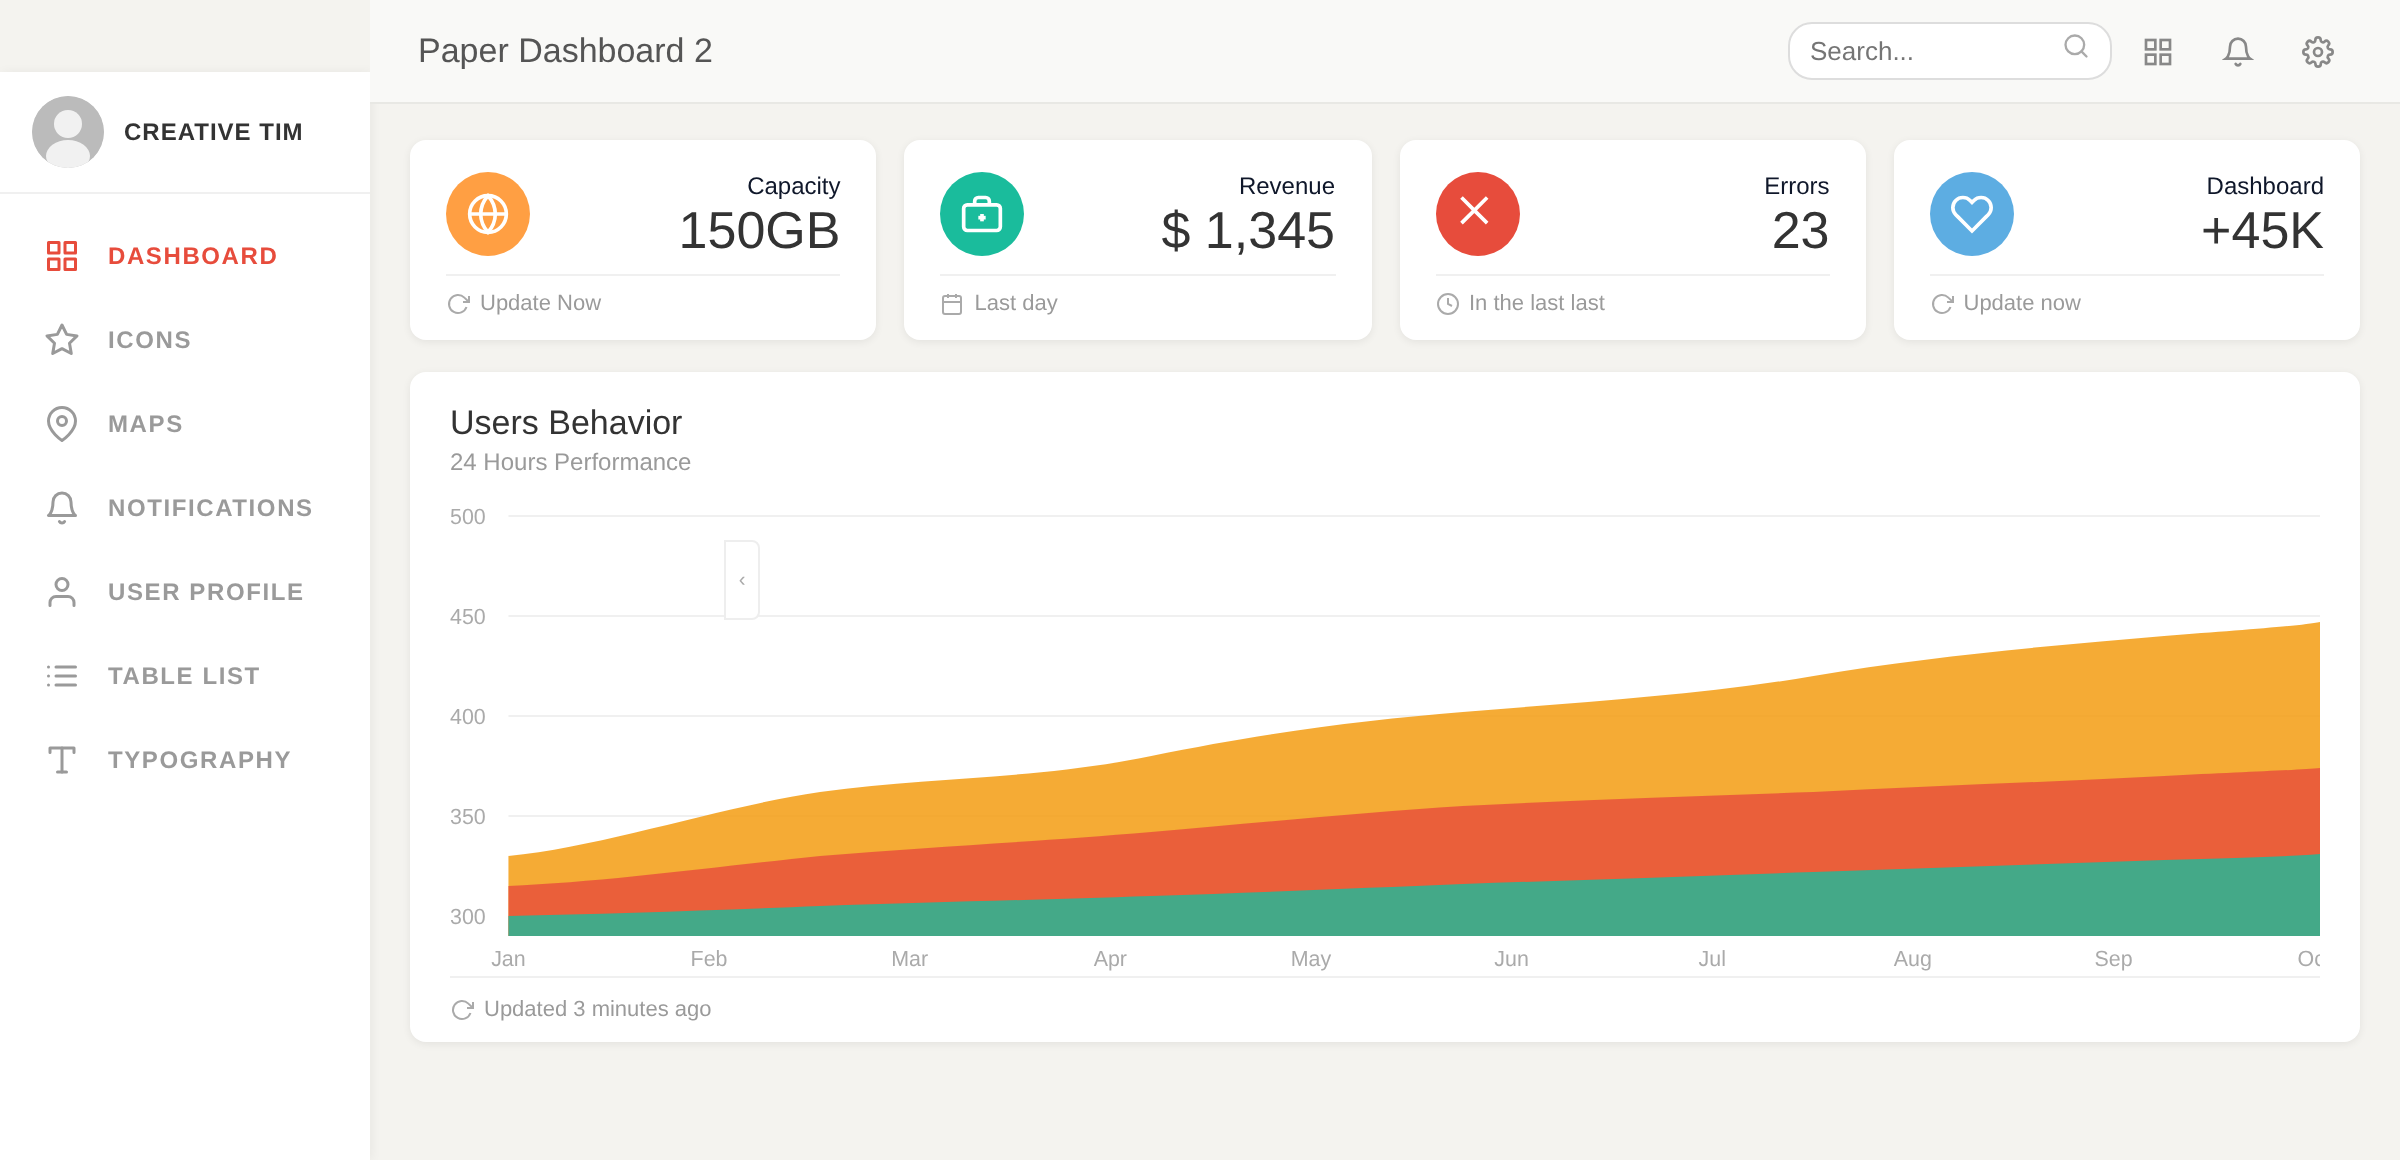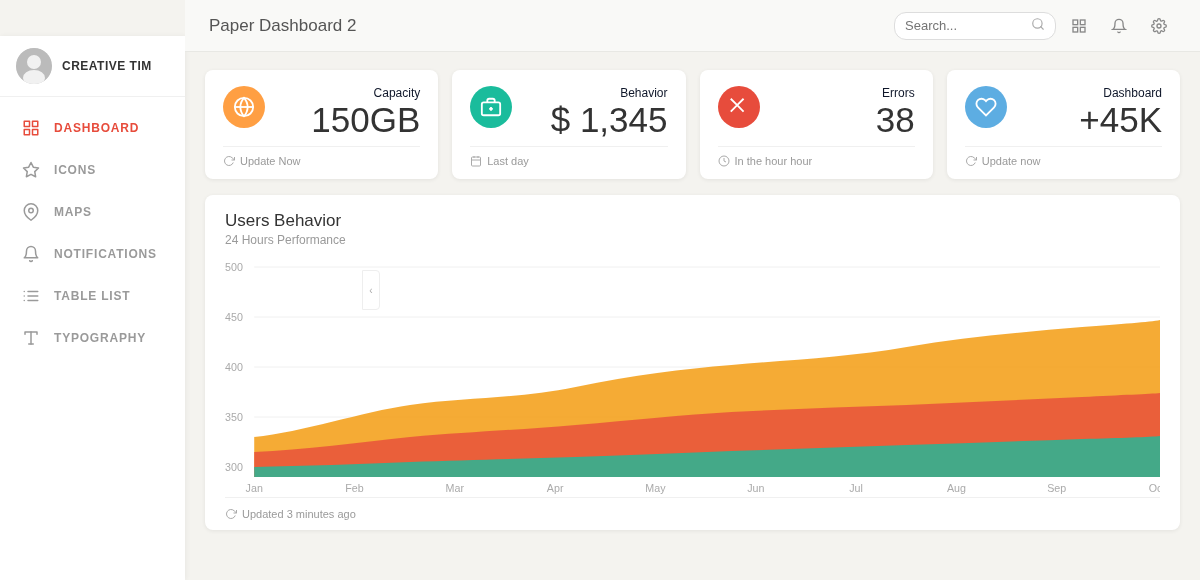--- a/index.html
+++ b/index.html
@@ -153,21 +153,21 @@
       justify-content: space-between;
       align-items: flex-start;
       margin-bottom: 6px;
     }
     .stat-card-label {
       font-size: 12px;
       color: #0f172a;
       text-align: right;
     }
     .stat-card-value {
-      font-size: 35px;
+      font-size: 26px;
       font-weight: 300;
       color: #333;
       text-align: right;
     }
     .stat-card-footer {
       border-top: 1px solid #f0f0f0;
       padding-top: 8px;
       font-size: 11px;
       color: #9a9a9a;
       display: flex;
@@ -269,20 +269,29 @@
     <div class="sidebar-item">
       <span class="nav-icon">
         <svg width="18" height="18" viewBox="0 0 24 24" fill="none" stroke="#9a9a9a" stroke-width="2" stroke-linecap="round" stroke-linejoin="round">
           <path d="M18 8A6 6 0 0 0 6 8c0 7-3 9-3 9h18s-3-2-3-9"></path>
             <path d="M13.73 21a2 2 0 0 1-3.46 0"></path>
         </svg>
       </span>
       <span>NOTIFICATIONS</span>
     </div>
 
+    <div class="sidebar-item">
+      <span class="nav-icon">
+        <svg width="18" height="18" viewBox="0 0 24 24" fill="none" stroke="#9a9a9a" stroke-width="2" stroke-linecap="round" stroke-linejoin="round">
+          <path d="M20 21v-2a4 4 0 0 0-4-4H8a4 4 0 0 0-4 4v2"></path>
+            <circle cx="12" cy="7" r="4"></circle>
+        </svg>
+      </span>
+      <span>USER PROFILE</span>
+    </div>
 
     <div class="sidebar-item">
       <span class="nav-icon">
         <svg width="18" height="18" viewBox="0 0 24 24" fill="none" stroke="#9a9a9a" stroke-width="2" stroke-linecap="round" stroke-linejoin="round">
           <line x1="8" y1="6" x2="21" y2="6"></line>
             <line x1="8" y1="12" x2="21" y2="12"></line>
             <line x1="8" y1="18" x2="21" y2="18"></line>
           <line x1="3" y1="6" x2="3.01" y2="6"></line>
             <line x1="3" y1="12" x2="3.01" y2="12"></line>
             <line x1="3" y1="18" x2="3.01" y2="18"></line>
@@ -376,21 +385,21 @@
         <div class="stat-card-top">
           <div class="stat-icon green">
             <svg width="22" height="22" viewBox="0 0 24 24" fill="none" stroke="#fff" stroke-width="2">
               <rect x="2" y="7" width="20" height="14" rx="2"></rect>
                 <path d="M16 7V5a2 2 0 0 0-2-2h-4a2 2 0 0 0-2 2v2"></path>
               <line x1="12" y1="12" x2="12" y2="16"></line>
                 <line x1="10" y1="14" x2="14" y2="14"></line>
             </svg>
           </div>
           <div>
-            <div class="stat-card-label">Behavior</div>
+            <div class="stat-card-label">Revenue</div>
             <div class="stat-card-value">$ 1,345</div>
           </div>
         </div>
         <div class="stat-card-footer">
           <svg width="12" height="12" viewBox="0 0 24 24" fill="none" stroke="#aaa" stroke-width="2">
               <rect x="3" y="4" width="18" height="18" rx="2"></rect>
               <line x1="16" y1="2" x2="16" y2="6"></line>
               <line x1="8" y1="2" x2="8" y2="6"></line>
               <line x1="3" y1="10" x2="21" y2="10"></line>
             </svg>
@@ -400,29 +409,29 @@
 
       <div class="stat-card">
         <div class="stat-card-top">
           <div class="stat-icon red">
             <svg width="22" height="22" viewBox="0 0 24 24" fill="none" stroke="#fff" stroke-width="2">
               <path d="M3 3l7 7m0 0l7 7M10 10l7-7M10 10L3 17"></path>
             </svg>
           </div>
           <div>
             <div class="stat-card-label">Errors</div>
-            <div class="stat-card-value">38</div>
+            <div class="stat-card-value">23</div>
           </div>
         </div>
         <div class="stat-card-footer">
           <svg width="12" height="12" viewBox="0 0 24 24" fill="none" stroke="#aaa" stroke-width="2">
               <circle cx="12" cy="12" r="10"></circle>
               <polyline points="12 6 12 12 16 14"></polyline>
             </svg>
-          <span>In the hour hour</span>
+          <span>In the last last</span>
         </div>
       </div>
 
       <div class="stat-card">
         <div class="stat-card-top">
           <div class="stat-icon blue">
             <svg width="22" height="22" viewBox="0 0 24 24" fill="none" stroke="#fff" stroke-width="2">
               <path d="M20.84 4.61a5.5 5.5 0 0 0-7.78 0L12 5.67l-1.06-1.06a5.5 5.5 0 0 0-7.78 7.78l1.06 1.06L12 21.23l7.78-7.78 1.06-1.06a5.5 5.5 0 0 0 0-7.78z"></path>
             </svg>
           </div>

